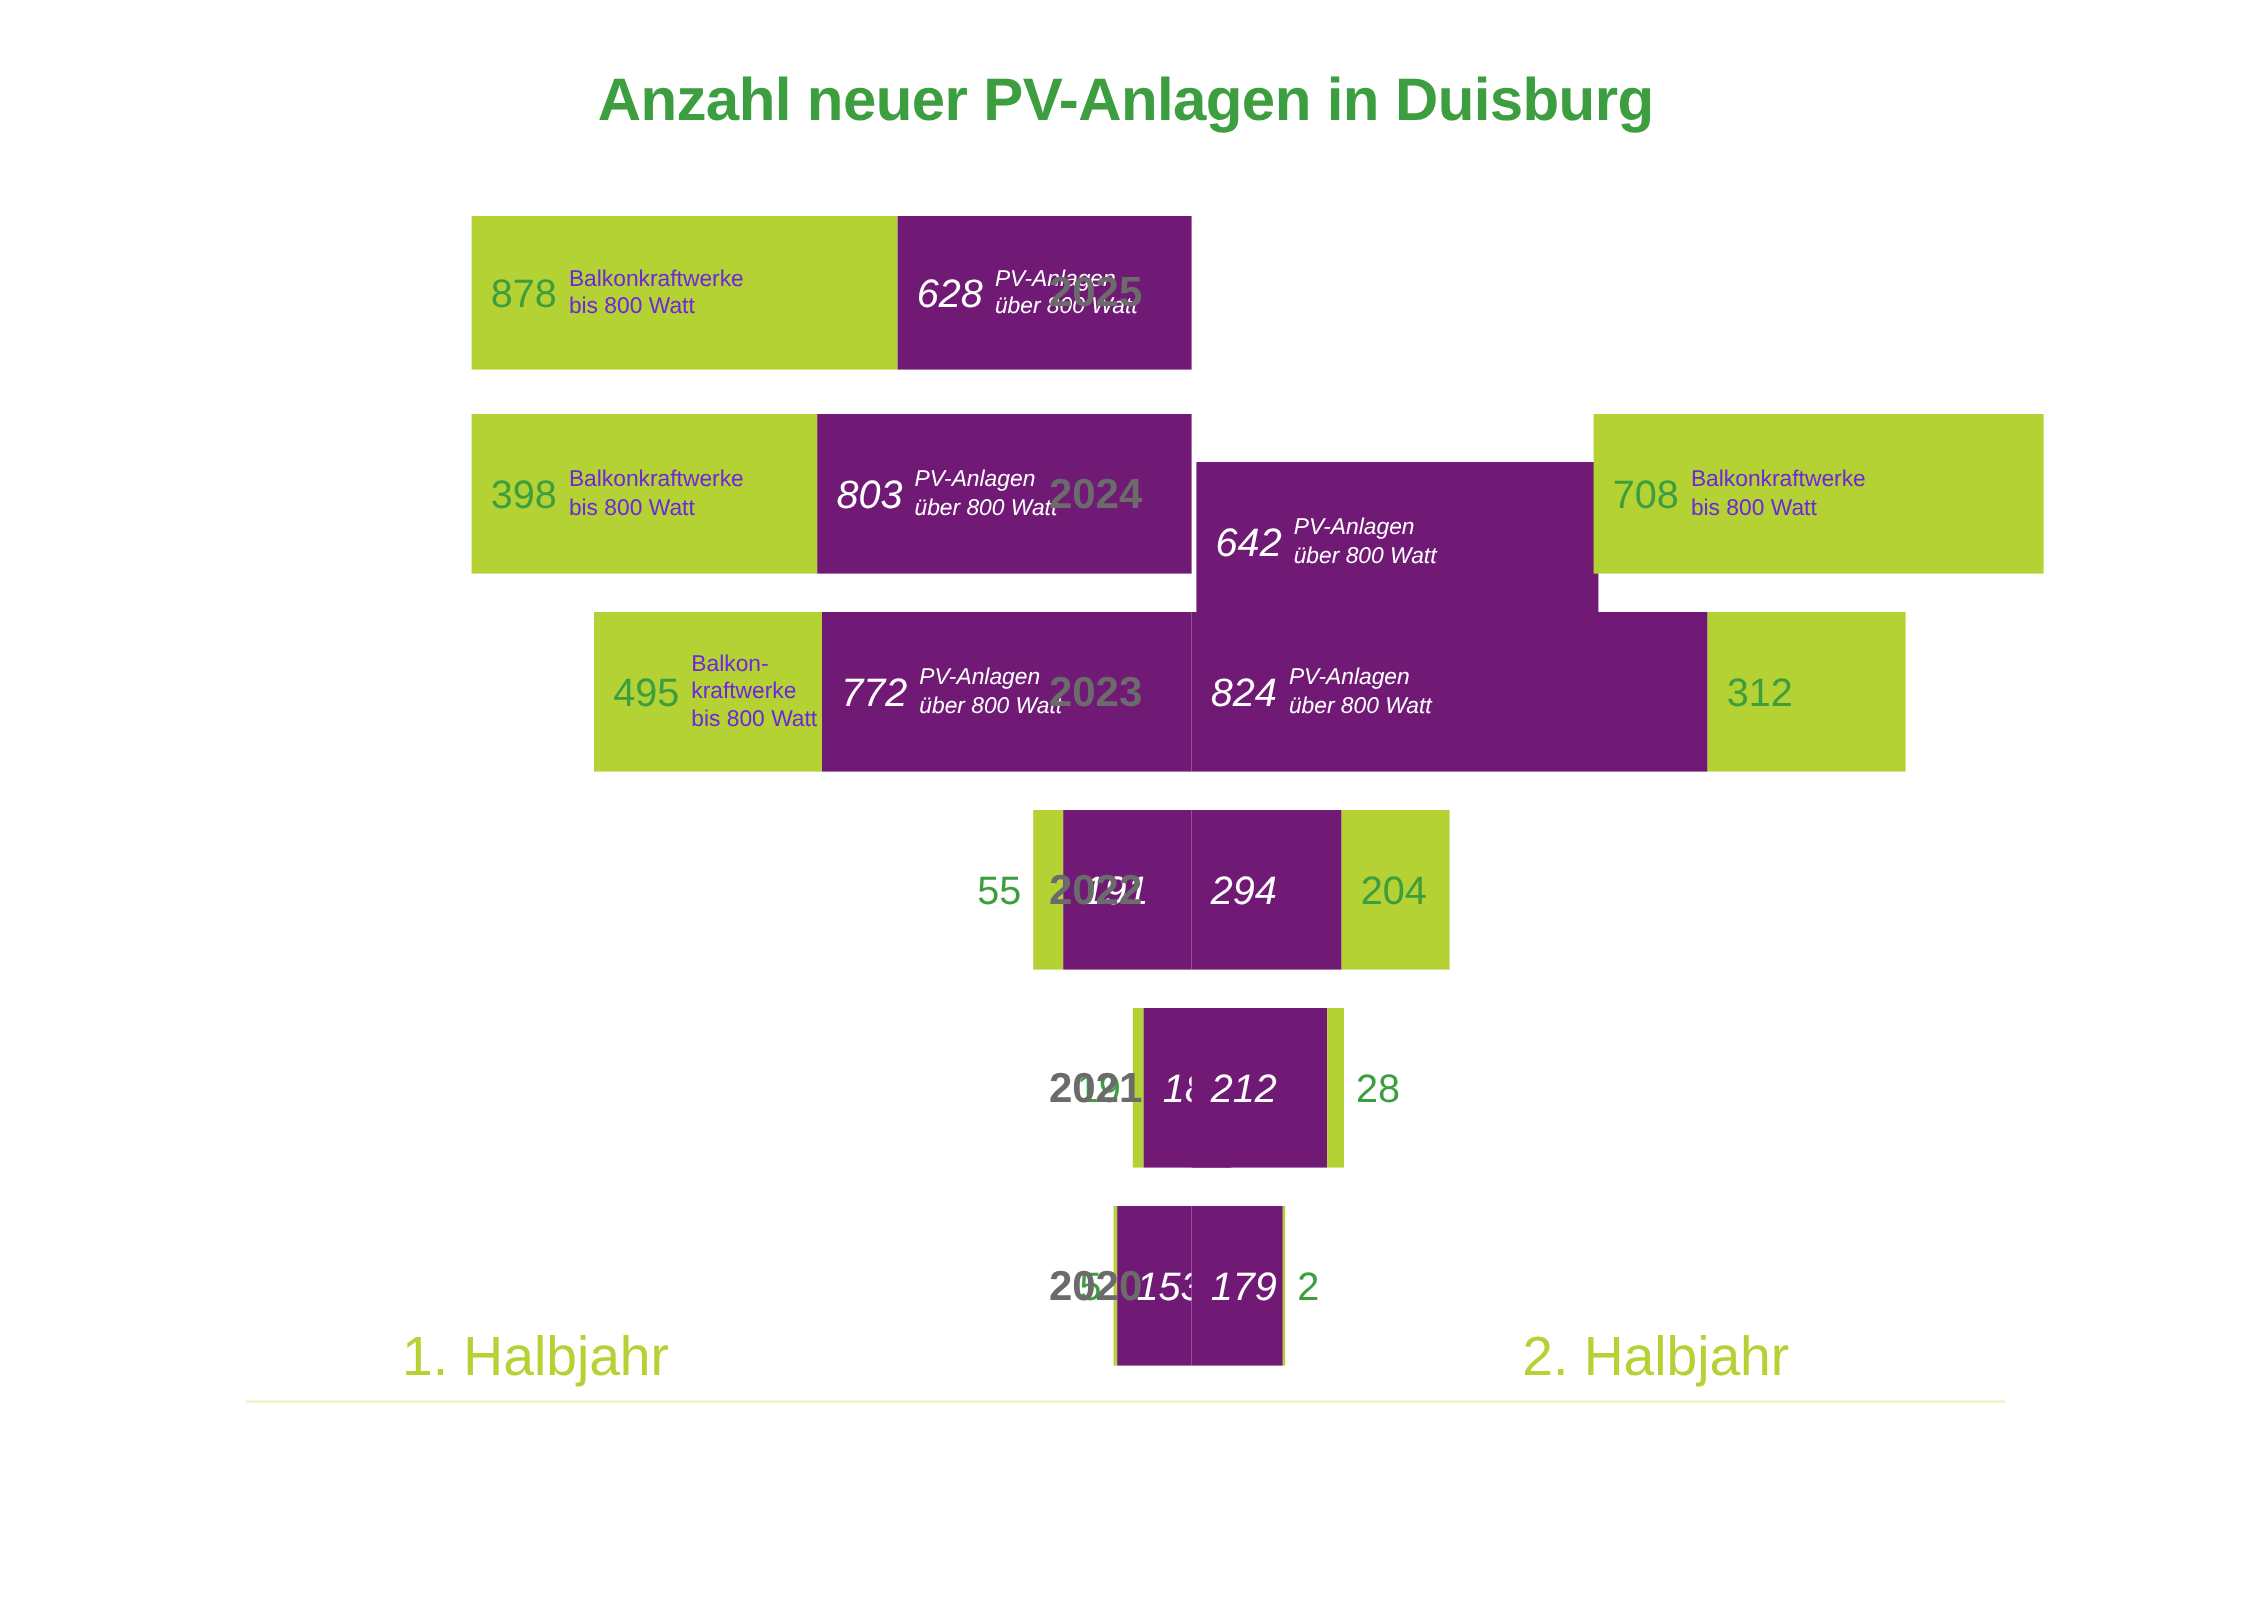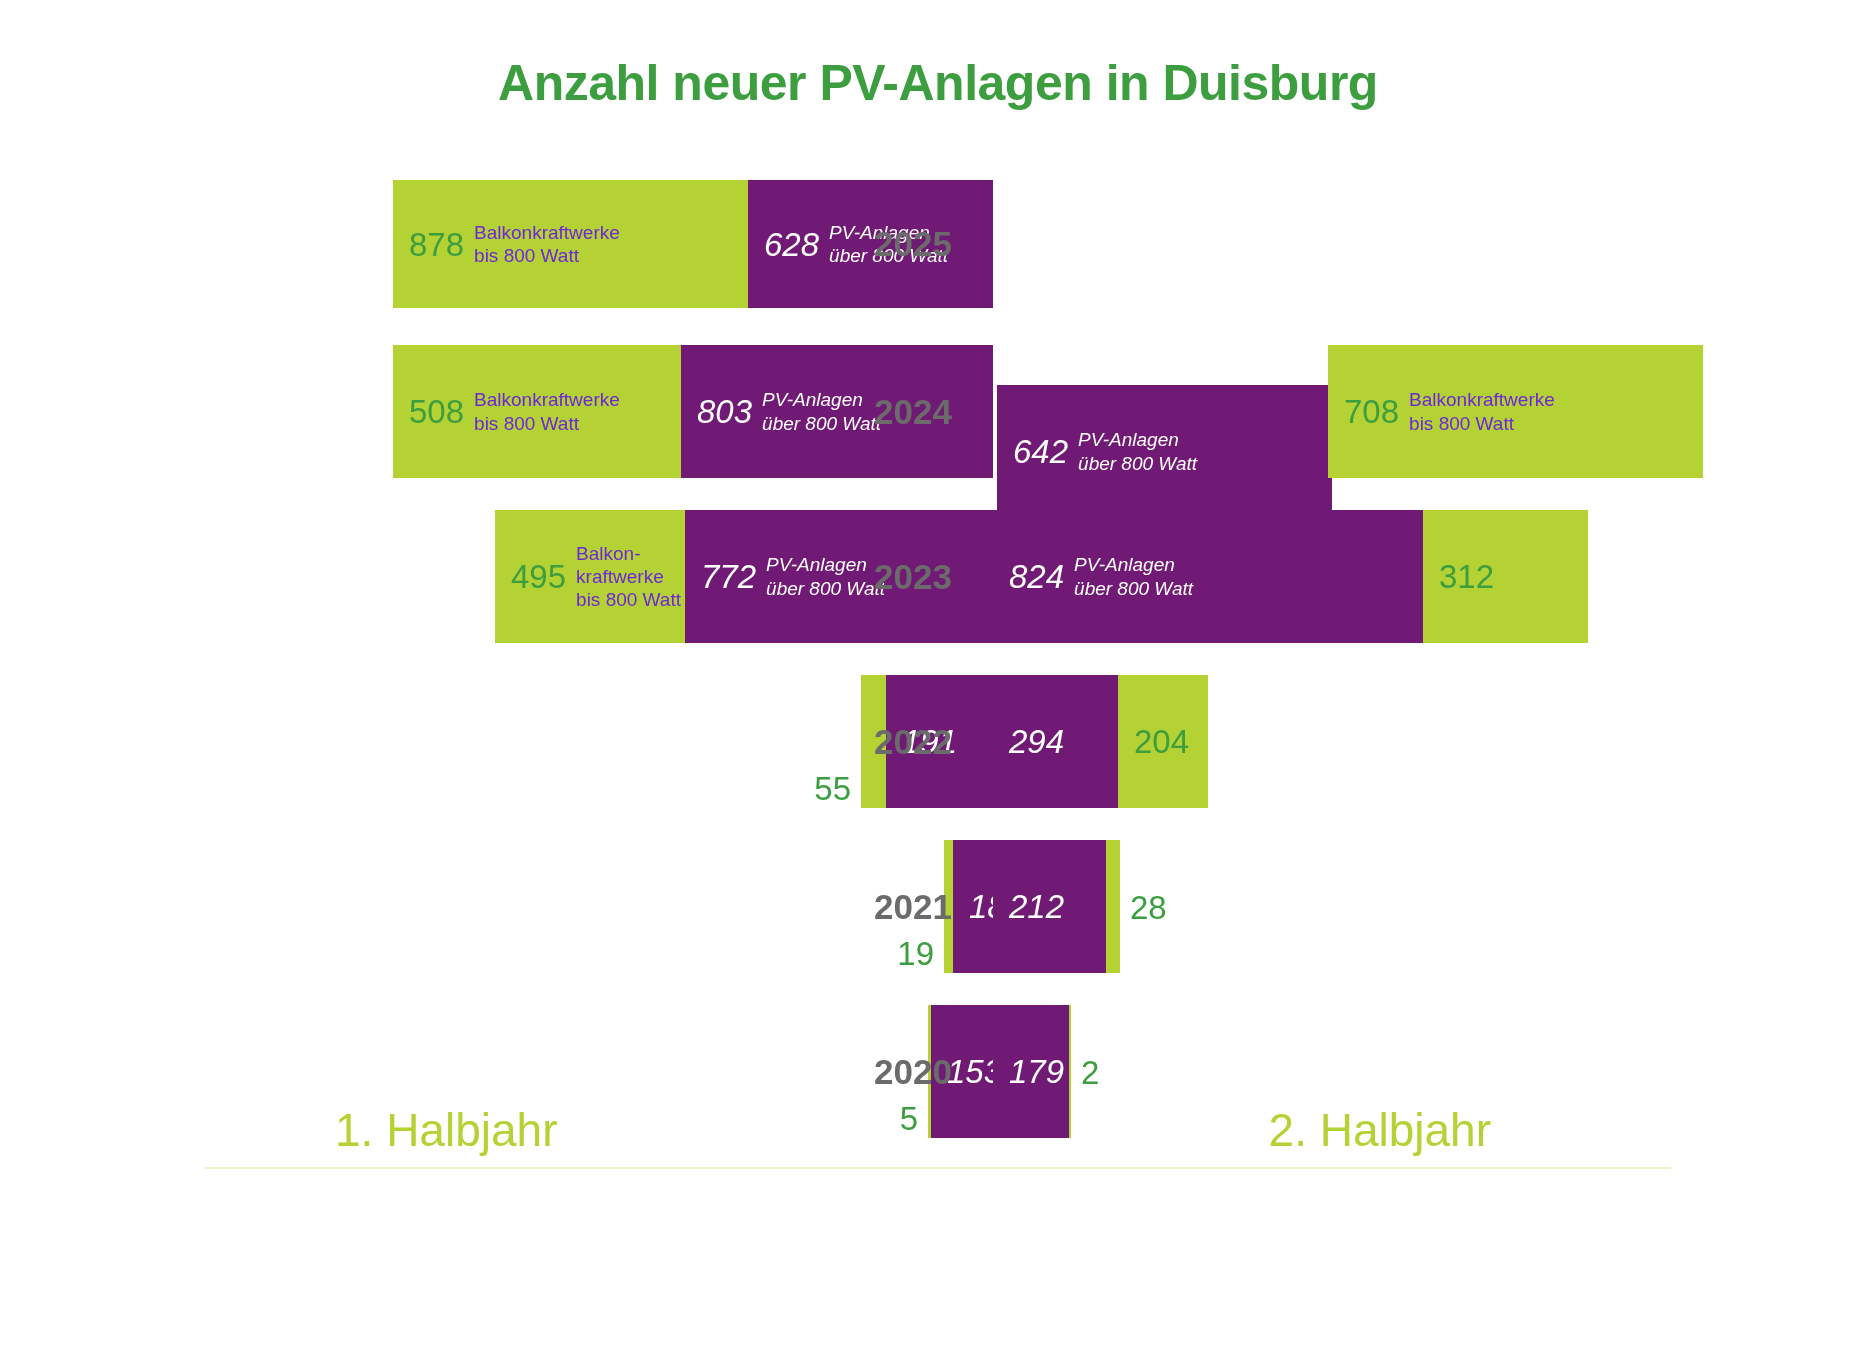--- a/index.html
+++ b/index.html
@@ -101,21 +101,21 @@
 
   
   .out-val {
     position: absolute;
     top: 50%;
     transform: translateY(-50%);
     font-size: 33px;
     color: #3d9e3f;
     line-height: 1;
   }
-  .out-val.to-left  { right: 100%; padding-right: 10px; margin-top: 46px; }
+  .out-val.to-left  { right: 100%; padding-right: 10px; }
   .out-val.to-right { left: 100%;  padding-left: 10px; }
 
   .year-label {
     position: absolute;
     left: 0;
     width: 140px;
     text-align: center;
     font-size: 35px;
     font-weight: bold;
     color: #6b6b6b;
@@ -169,21 +169,21 @@
           </div>
         </div>
       </div>
       <div class="half right" style="width:0px;"></div>
     </div>
 
     <div class="row" style="top:165px; height:133px;">
       <div class="half left" style="width:600px;">
         <div class="bar seg-light" style="left:0px; width:288px;">
           <div class="seg-inner">
-            <span class="seg-val on-light">508</span>
+            <span class="seg-val on-light">398</span>
             <span class="seg-lbl on-light">
               <span>Balkonkraftwerke</span><br><span>bis 800 Watt</span>
             </span>
           </div>
         </div>
         <div class="bar seg-dark" style="left:288px; width:312px;">
           <div class="seg-inner">
             <span class="seg-val on-dark">803</span>
             <span class="seg-lbl on-dark">
               <span>PV-Anlagen</span><br><span>über 800 Watt</span>

